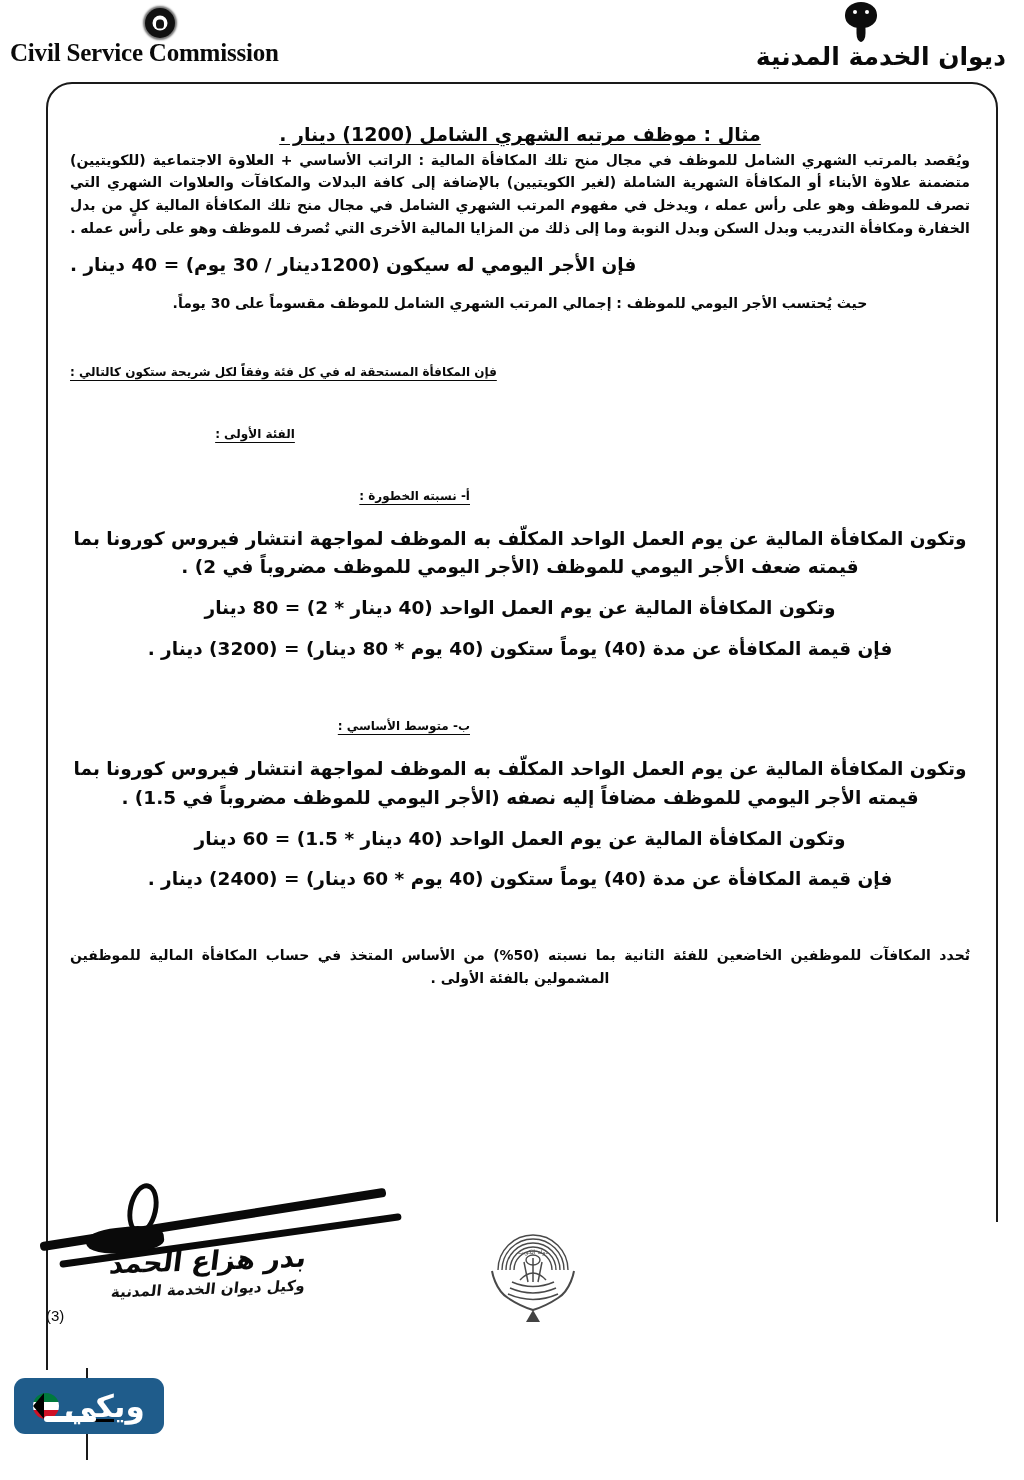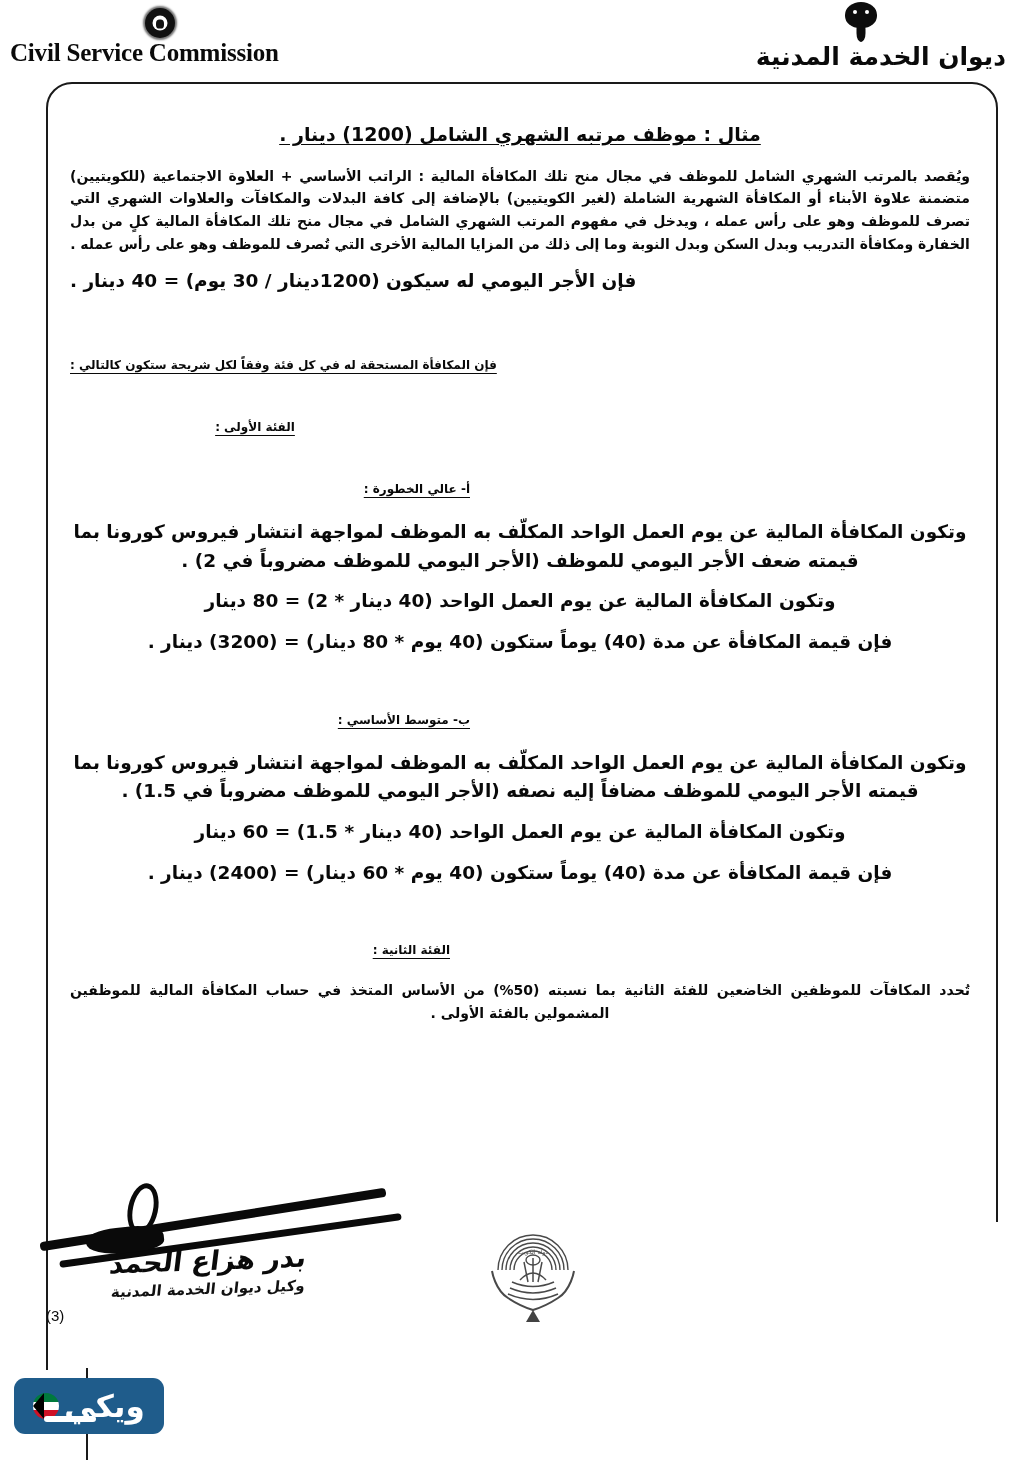--- a/index.html
+++ b/index.html
@@ -162,21 +162,20 @@
   .bold-ln {
     font-weight: bold;
     font-size: 18.5px;
     line-height: 1.55;
   }
   .title-ln {
     font-weight: bold;
     font-size: 19px;
     line-height: 1.5;
     text-align: center;
-    margin-bottom: 16px;
   }
   .title-ln .u {
     text-decoration: underline;
     text-underline-offset: 3px;
   }
 
   .para {
     font-weight: bold;
     font-size: 14px;
     line-height: 1.62;
@@ -311,20 +310,21 @@
     top: 1378px;
     width: 150px;
     height: 56px;
     background: #1f5c8b;
     border-radius: 11px;
     display: flex;
     align-items: center;
     justify-content: center;
     gap: 5px;
     direction: rtl;
+    text-decoration: underline;
   }
   .wiki-text {
     font-family: "DejaVu Sans", sans-serif;
     font-size: 31px;
     font-weight: bold;
     color: #ffffff;
     line-height: 1;
     letter-spacing: -1px;
   }
   .wiki-flag {
@@ -411,35 +411,36 @@
   </div>
 
   <div class="line para">ويُقصد بالمرتب الشهري الشامل للموظف في مجال منح تلك المكافأة المالية : الراتب الأساسي + العلاوة الاجتماعية (للكويتيين) متضمنة علاوة الأبناء أو المكافأة الشهرية الشاملة (لغير الكويتيين) بالإضافة إلى كافة البدلات والمكافآت والعلاوات الشهري التي تصرف للموظف وهو على رأس عمله ، ويدخل في مفهوم المرتب الشهري الشامل في مجال منح تلك المكافأة المالية كلٍ من بدل الخفارة ومكافأة التدريب وبدل السكن وبدل النوبة وما إلى ذلك من المزايا المالية الأخرى التي تُصرف للموظف وهو على رأس عمله .</div>
 
   <div class="spacer-sm"></div>
 
   <div class="line bold-ln center-ln">فإن الأجر اليومي له سيكون (1200دينار / 30 يوم) = 40 دينار .</div>
 
   <div class="spacer-sm"></div>
 
+  <div class="line para">حيث يُحتسب الأجر اليومي للموظف : إجمالي المرتب الشهري الشامل للموظف مقسوماً على 30 يوماً.</div>
 
   <div class="spacer-sm"></div>
 
 
   <div class="spacer-sm"></div>
 
   <div class="line hdr-ul center-ln">فإن المكافأة المستحقة له في كل فئة وفقاً لكل شريحة ستكون كالتالي :</div>
 
   <div class="spacer-md"></div>
 
   <div class="line hdr-ul sec-cat">الفئة الأولى :</div>
 
   <div class="spacer-md"></div>
 
-  <div class="line hdr-ul sec-sub">أ‌- عالي الخطورة :</div>
+  <div class="line hdr-ul sec-sub">أ‌- نسبته الخطورة :</div>
 
   <div class="spacer-md"></div>
 
   <div class="line bold-ln f-line-a">وتكون المكافأة المالية عن يوم العمل الواحد المكلّف به الموظف لمواجهة انتشار فيروس كورونا بما قيمته ضعف الأجر اليومي للموظف (الأجر اليومي للموظف مضروباً في 2) .</div>
 
   <div class="spacer-sm"></div>
 
   <div class="line bold-ln eq-mid">وتكون المكافأة المالية عن يوم العمل الواحد (40 دينار * 2) = 80 دينار</div>
 
   <div class="spacer-sm"></div>
@@ -457,21 +458,20 @@
   <div class="spacer-sm"></div>
 
   <div class="line bold-ln eq-mid">وتكون المكافأة المالية عن يوم العمل الواحد (40 دينار * 1.5) = 60 دينار</div>
 
   <div class="spacer-sm"></div>
 
   <div class="line bold-ln eq-mid">فإن قيمة المكافأة عن مدة (40) يوماً ستكون (40 يوم * 60 دينار) = (2400) دينار .</div>
 
   <div class="spacer-lg"></div>
 
-  <div class="line hdr-ul sec-cat2">الفئة الثانية :</div>
 
   <div class="spacer-md"></div>
 
   <div class="line para">تُحدد المكافآت للموظفين الخاضعين للفئة الثانية بما نسبته (50%) من الأساس المتخذ في حساب المكافأة المالية للموظفين المشمولين بالفئة الأولى .</div>
 
 </div>
 
 <div class="sig-block">
   <div class="sig-stroke1"></div>
   <div class="sig-stroke2"></div>

